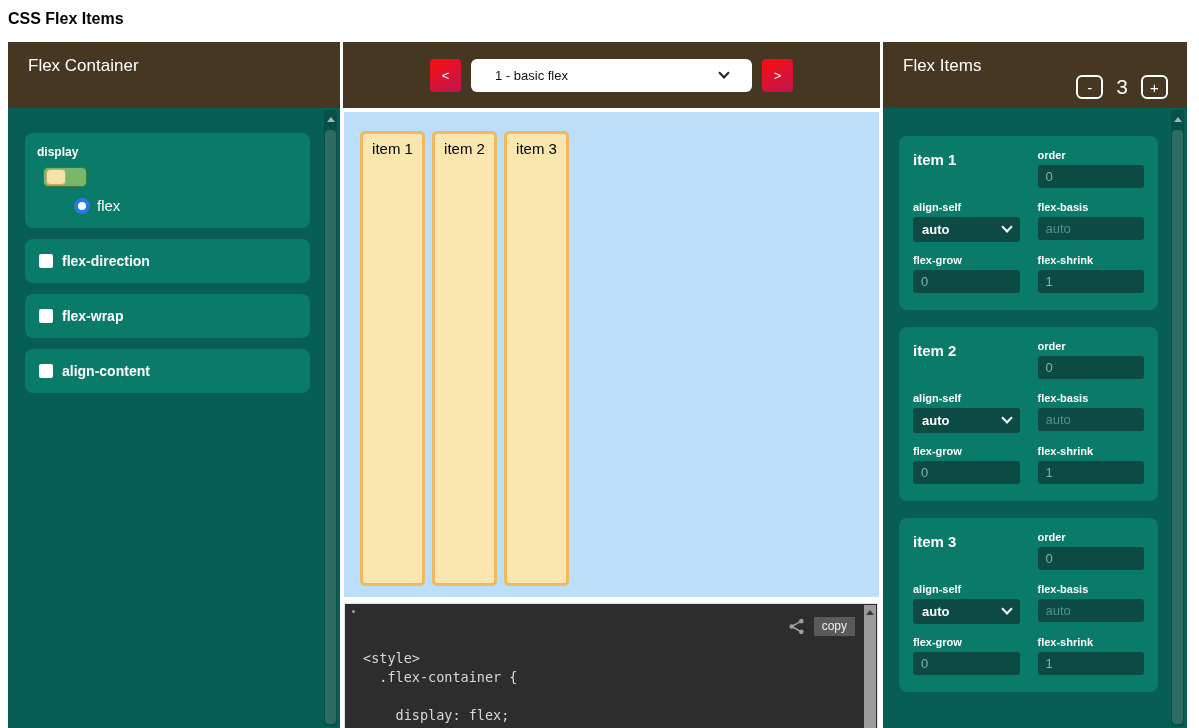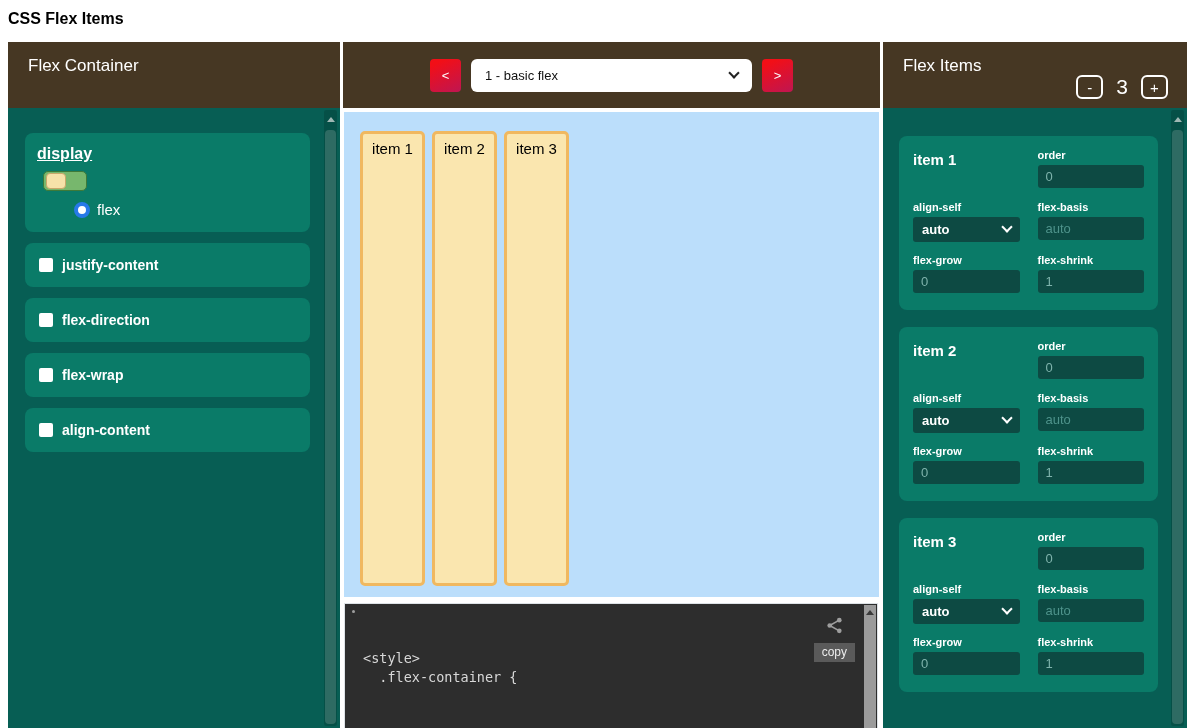--- a/index.html
+++ b/index.html
@@ -14,21 +14,21 @@
   .panel-header { background:#463723; color:#fff; height:66px; position:relative; }
   .panel-title { position:absolute; left:20px; top:14px; font-size:17px; }
   .panel-body { background:#075E54; position:relative; overflow:hidden; }
 
   
   .panel.left { left:8px; width:332px; height:686px;border-radius:32px; }
   .panel.left .panel-body { height:620px; padding:25px 30px 0 17px; }
 
   .card { background:#0A7B68; border-radius:8px; margin-bottom:11px; }
   .display-card { padding:12px 12px 14px 12px; }
-  .display-label { color:#fff; font-size:16px; font-weight:bold;text-decoration:underline; }
+  .display-label { color:#fff; font-size:12px; font-weight:bold; }
   .toggle { width:44px; height:20px; background:#77B76D; border:1px solid #3E7A39;
             border-radius:5px; margin:8px 0 10px 6px; position:relative; }
   .toggle-knob { position:absolute; left:2px; top:1px; width:20px; height:16px;
                  background:#F7E2A9; border:1px solid #C9A86B; border-radius:4px; }
   .radio-row { display:flex; align-items:center; gap:7px; margin-left:2px;padding-left:35px; }
   .radio { width:16px; height:16px; border-radius:50%; background:#fff; border:4px solid #2779E8; flex:none; }
   .radio-label { color:#fff; font-size:15px; }
 
   .option-card { padding:13px 14px; display:flex; align-items:center; gap:9px; height:44px; }
   .checkbox { width:14px; height:14px; background:#fff; border-radius:2px; flex:none; }
@@ -45,35 +45,35 @@
              background:#2E6B63; border-radius:4px; }
 
   
   .panel.middle { left:343px; width:537px; height:686px; }
   .middle-header { display:flex; align-items:center; justify-content:center; gap:10px; }
   .nav-btn { width:31px; height:33px; border-radius:4px; color:#fff; font-size:13px;
              display:flex; align-items:center; justify-content:center;
              background:linear-gradient(155deg,#F20F17 15%,#C2154E 95%); }
   .exercise-select { width:281px; height:33px; background:#fff; border-radius:6px;
                      display:flex; align-items:center; justify-content:space-between;
-                     padding:0 14px; font-size:13px; color:#111; }
+                     padding:0 24px; font-size:13px; color:#111; }
   .chev { width:8px; height:8px; border-right:2px solid currentColor; border-bottom:2px solid currentColor;
           transform:rotate(45deg); margin-top:-4px; }
   .chev.black { color:#222; }
 
   .flex-preview { position:absolute; top:70px; left:1px; width:535px; height:485px;
                   background:#BBDEFB; display:flex; align-items:stretch; }
   .flex-item { width:65px; margin:19px 0 11px 7px; background:#FAE6AF; border:3px solid #F0B860;
                border-radius:5px; text-align:center; padding-top:6px; font-size:15px; color:#000; }
   .flex-item:first-child { margin-left:16px; }
 
   .code-block { position:absolute; top:561px; left:1px; width:534px; height:170px;
                 background:#2D2D2D; border:1px solid #DDE2E6; }
   .code-dot { position:absolute; left:7px; top:6px; width:3px; height:3px; border-radius:50%; background:#9E9E9E; }
-  .code-toolbar { position:absolute; top:13px; right:22px; display:flex; align-items:center; gap:9px;flex-direction:column; }
+  .code-toolbar { position:absolute; top:13px; right:22px; display:flex; align-items:center; gap:9px; }
   .share-icon { width:17px; height:17px; }
   .copy-btn { background:#5A5A5A; color:#EDEDED; font-size:12px; padding:2px 8px 3px 8px; }
   .code-lines { position:absolute; top:45px; left:18px; right:20px; }
   .code-line { font-family:"DejaVu Sans Mono", monospace; font-size:13.5px; line-height:19px;
                color:#D8D8D8; white-space:pre; min-height:19px; }
   .code-scrollbar { position:absolute; top:1px; right:1px; bottom:1px; width:12px; background:#4A4A4A; }
   .code-scroll-up { position:absolute; top:0; left:0; width:12px; height:14px; background:#9B9B9B;
                     display:flex; align-items:center; justify-content:center; }
   .tri-up.dark { border-bottom-color:#3A3A3A; }
   .code-thumb { position:absolute; top:14px; bottom:0; left:0; width:12px; background:#9B9B9B; }
@@ -115,24 +115,20 @@
         <div class="toggle-knob"></div>
       </div>
       <div class="radio-row">
         <span class="radio"></span>
         <span class="radio-label">flex</span>
       </div>
     </div>
 
     <div class="card option-card">
       <span class="checkbox"></span>
-      <span class="option-label">justify-content</span>
-    </div>
-    <div class="card option-card">
-      <span class="checkbox"></span>
       <span class="option-label">flex-direction</span>
     </div>
     <div class="card option-card">
       <span class="checkbox"></span>
       <span class="option-label">flex-wrap</span>
     </div>
     <div class="card option-card">
       <span class="checkbox"></span>
       <span class="option-label">align-content</span>
     </div>
@@ -171,20 +167,21 @@
         <circle cx="12.5" cy="13" r="2.2" fill="#9E9E9E"></circle>
         <line x1="12.5" y1="3" x2="3.5" y2="8" stroke="#9E9E9E" stroke-width="1.4"></line>
         <line x1="3.5" y1="8" x2="12.5" y2="13" stroke="#9E9E9E" stroke-width="1.4"></line>
       </svg>
       <div class="copy-btn">copy</div>
     </div>
     <div class="code-lines">
       <div class="code-line">&lt;style&gt;</div>
       <div class="code-line">  .flex-container {</div>
       <div class="code-line"></div>
+      <div class="code-line">    display: flex;</div>
     </div>
     <div class="code-scrollbar">
       <div class="code-scroll-up">
           <span class="tri-up dark"></span>
         </div>
       <div class="code-thumb"></div>
     </div>
   </div>
 </div>
 

